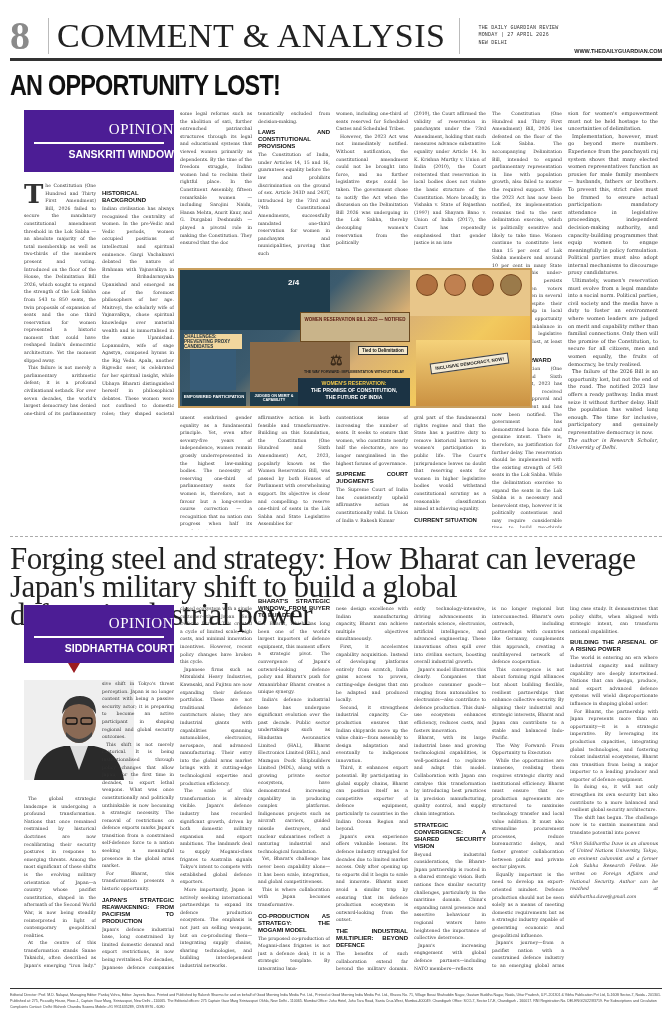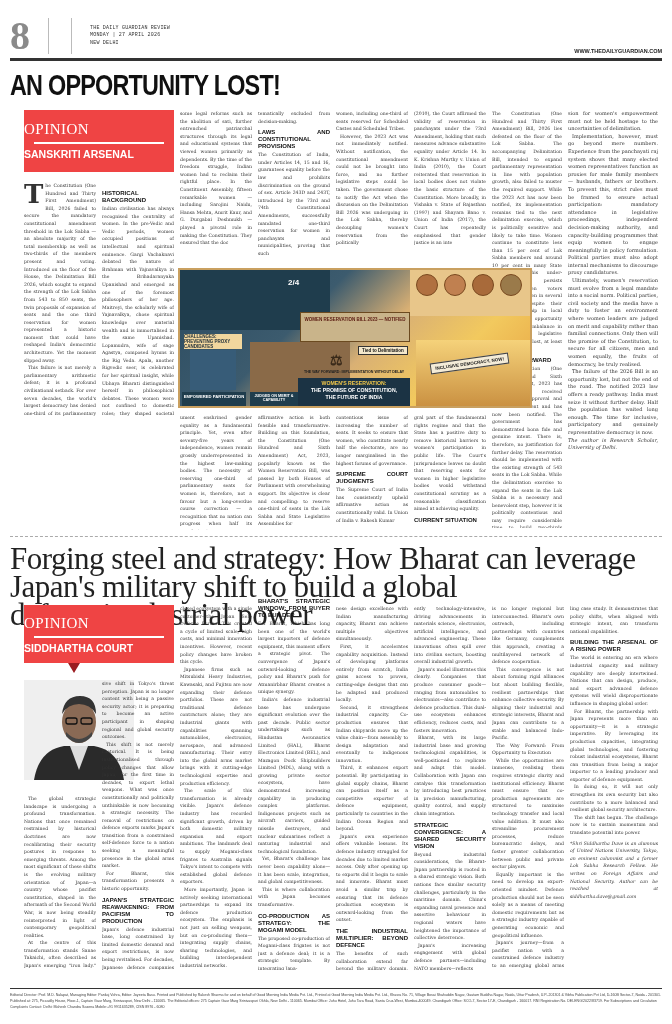--- a/index.html
+++ b/index.html
@@ -5,21 +5,21 @@
 *{box-sizing:border-box;margin:0;padding:0}
 html,body{width:672px;height:1024px;background:#fff;overflow:hidden}
 body{font-family:"DejaVu Serif",serif;color:#222;position:relative}
 .masthead{position:absolute;left:10px;top:14px;width:652px;height:47px;display:flex;align-items:center;border-bottom:3px solid #333}
 .pgnum{font-family:"Liberation Serif",serif;font-size:40px;font-weight:bold;color:#8a8a8a;width:30px;line-height:1}
 .vsep{width:1px;height:36px;background:#bbb;margin:0 8px}
 .section{font-family:"Liberation Serif",serif;font-size:34px;color:#222;line-height:1;letter-spacing:0.5px;white-space:nowrap}
 .meta{font-family:"Liberation Mono",monospace;font-size:5px;line-height:1.5;color:#333;margin-left:10px;letter-spacing:0.2px}
 .web{position:absolute;right:0;bottom:4px;font-family:"Liberation Sans",sans-serif;font-size:5.5px;font-weight:bold;color:#222}
 .h1{position:absolute;left:10px;top:68px;font-family:"Liberation Sans",sans-serif;font-weight:bold;font-size:30px;letter-spacing:-1px;color:#111;transform:scaleX(0.78);transform-origin:left;white-space:nowrap}
-.opbox{position:absolute;background:#ef4444;color:#fff;text-align:left}
+.opbox{position:absolute;background:#4c1d95;color:#fff;text-align:right}
 .opbox .op{font-family:"Liberation Serif",serif;font-size:15px;letter-spacing:0.5px}
 .opbox .rule{height:1.5px;background:#fff;margin:4px 10px}
 .opbox .auth{font-family:"Liberation Sans",sans-serif;font-weight:bold;font-size:10.5px}
 .col{position:absolute;font-size:4.6px;line-height:7.6px;color:#333;text-align:justify;overflow:hidden}
 .col p{text-indent:4px}
 .col h4{font-family:"Liberation Sans",sans-serif;font-size:6px;line-height:7px;font-weight:bold;color:#111;margin:4px 0 1px;text-indent:0}
 .col .it{font-style:italic}
 .dropcap{float:left;font-size:26px;line-height:22px;font-weight:bold;margin:1px 2px 0 0}
 .art{position:absolute;left:178px;top:268px;width:354px;height:140px;border:2px solid #c9a060;background:linear-gradient(135deg,#2a4a5f 0%,#3c5b6e 35%,#d9b074 55%,#f2c95e 75%,#e6a041 100%);overflow:hidden}
 .art .panel{position:absolute;font-family:"Liberation Sans",sans-serif;font-weight:bold;text-align:center}
@@ -27,35 +27,36 @@
 .h2{position:absolute;left:10px;top:545px;width:652px;font-family:"Liberation Serif",serif;font-size:31px;line-height:28px;color:#222;letter-spacing:-0.5px}
 .photo{position:absolute;left:24px;top:680px;width:110px;height:100px;background:#e8e8e8;overflow:hidden}
 .footer{position:absolute;left:10px;top:988px;width:652px;font-family:"Liberation Sans",sans-serif;font-size:3.6px;line-height:6px;color:#444;border-top:1px solid #333;padding-top:3px}
 </style>
 </head>
 <body>
 
 <div class="masthead">
   <span class="pgnum">8</span>
   <span class="vsep"></span>
+  <span class="section">COMMENT &amp; ANALYSIS</span>
   <span class="vsep" style="margin-left:14px"></span>
   <div class="meta">
     <div>THE DAILY GUARDIAN REVIEW</div>
     <div>MONDAY | 27 APRIL 2026</div>
     <div>NEW DELHI</div>
   </div>
   <span class="web">WWW.THEDAILYGUARDIAN.COM</span>
 </div>
 
 <div class="h1">AN OPPORTUNITY LOST!</div>
 
 <div class="opbox" style="left:24px;top:110px;width:150px;height:62px;padding-top:11px">
   <div class="op">OPINION</div>
   <div class="rule"></div>
-  <div class="auth">SANSKRITI ARSENAL</div>
+  <div class="auth">SANSKRITI WINDOW</div>
 </div>
 
 <div class="col" style="left:24px;top:182px;width:72px;height:234px">
   <span class="dropcap">T</span>
   <p style="text-indent:0">he Constitution (One Hundred and Thirty First Amendment) Bill, 2026 failed to secure the mandatory constitutional amendment threshold in the Lok Sabha — an absolute majority of the total membership as well as two-thirds of the members present and voting. Introduced on the floor of the House, the Delimitation Bill 2026, which sought to expand the strength of the Lok Sabha from 543 to 850 seats, the twin proposals of expansion of seats and the one third reservation for women represented a historic moment that could have reshaped India's democratic architecture. Yet the moment slipped away.</p>
   <p>This failure is not merely a parliamentary arithmetic defeat; it is a profound civilisational setback. For over seven decades, the world's largest democracy has denied one-third of its parliamentary seats to half its population.</p>
 
 </div>
 
 <div class="col" style="left:102px;top:182px;width:72px;height:234px">

